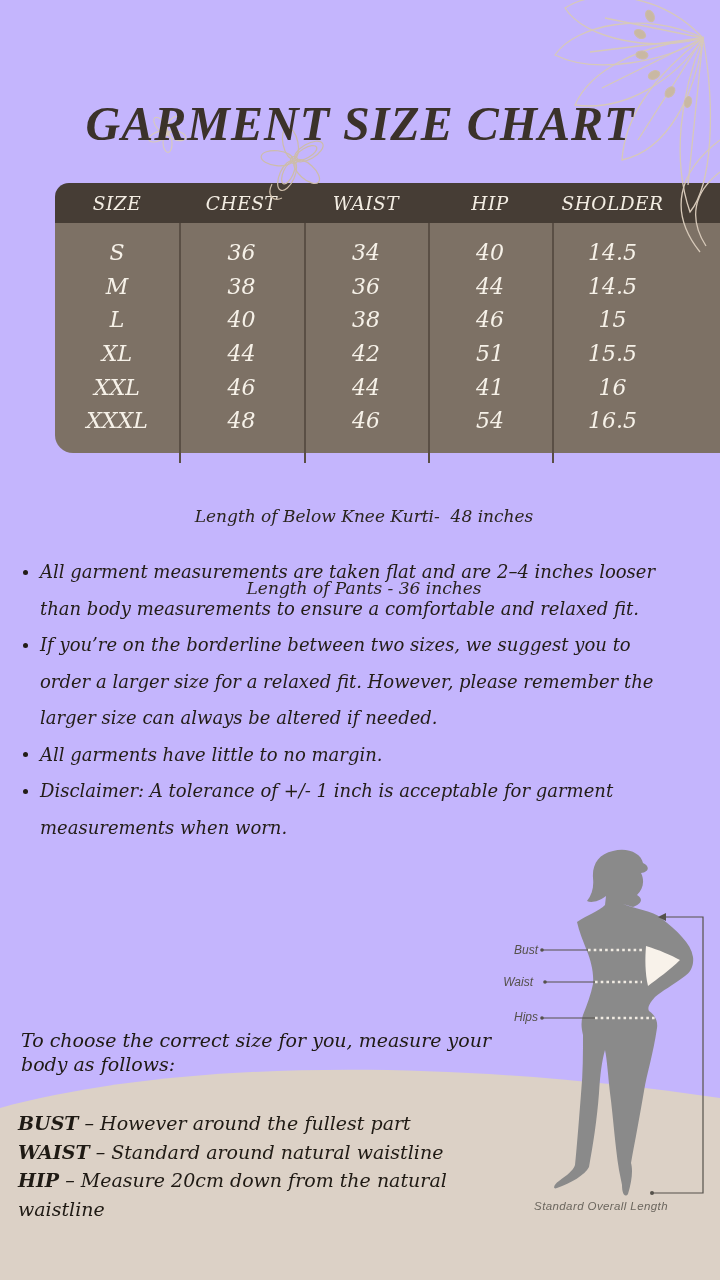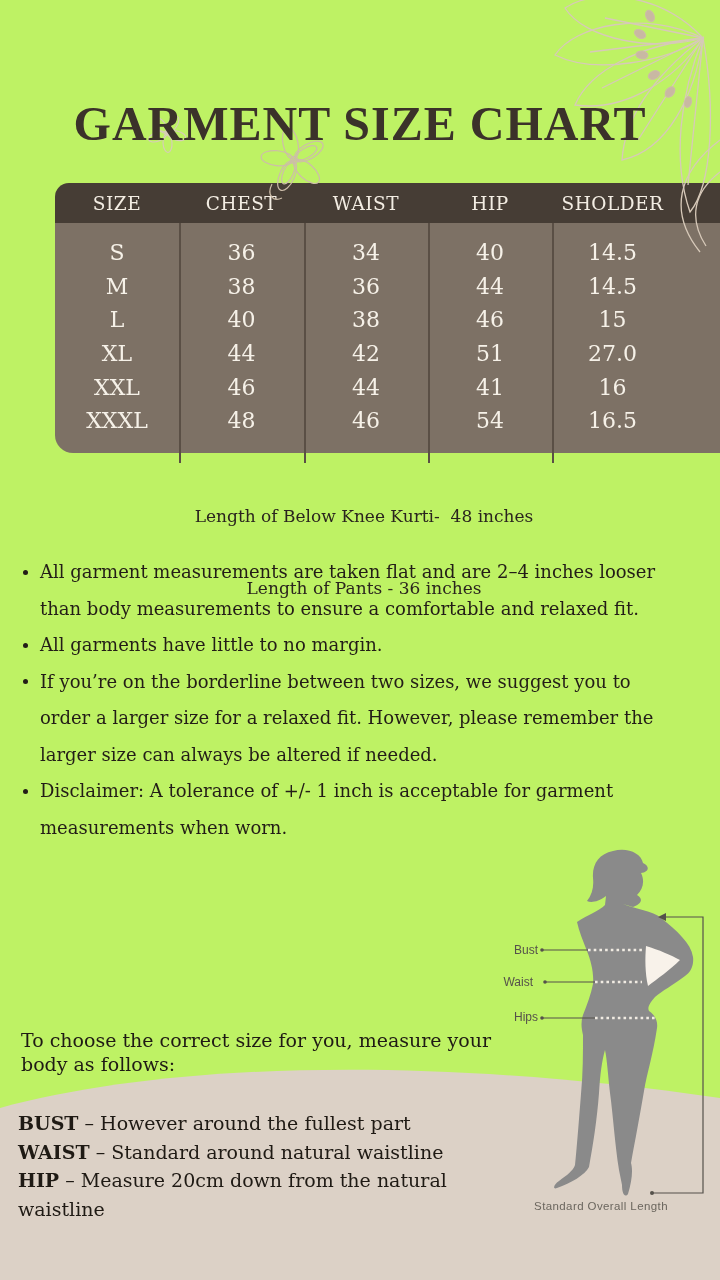--- a/index.html
+++ b/index.html
@@ -1,20 +1,21 @@
 <!DOCTYPE html>
 <html><head>
 <meta charset="utf-8">
 <style>
   html,body{margin:0;padding:0;}
   .canvas{
     position:relative; width:720px; height:1280px; overflow:hidden;
-    background:#bef264;
+    background:#c4b5fd;
     font-family:"DejaVu Serif", serif;
     color:#2a241d;
+    font-style:italic;
   }
   .layer{position:absolute; pointer-events:none;}
 
   
   .title{
     position:absolute; left:0; top:64px; width:720px;
     text-align:center; font-family:"Liberation Serif", serif;
     font-weight:700; font-size:48px; letter-spacing:1px;
     color:#3b322a; z-index:5;
   }
@@ -157,21 +158,21 @@
       <span class="cell">14.5</span>
       <span class="cell">L</span>
       <span class="cell">40</span>
       <span class="cell">38</span>
       <span class="cell">46</span>
       <span class="cell">15</span>
       <span class="cell">XL</span>
       <span class="cell">44</span>
       <span class="cell">42</span>
       <span class="cell">51</span>
-      <span class="cell">27.0</span>
+      <span class="cell">15.5</span>
       <span class="cell">XXL</span>
       <span class="cell">46</span>
       <span class="cell">44</span>
       <span class="cell">41</span>
       <span class="cell">16</span>
       <span class="cell">XXXL</span>
       <span class="cell">48</span>
       <span class="cell">46</span>
       <span class="cell">54</span>
       <span class="cell">16.5</span>
@@ -182,22 +183,22 @@
     <div class="col-line" style="left:497px;"></div>
   </div>
 
   <div class="length-notes">
     <div>Length of Below Knee Kurti-  48 inches</div>
     <div>Length of Pants - 36 inches</div>
   </div>
 
   <ul class="notes">
     <li>All garment measurements are taken flat and are 2–4 inches looser than body measurements to ensure a comfortable and relaxed fit.</li>
+    <li>If you’re on the borderline between two sizes, we suggest you to order a larger size for a relaxed fit. However, please remember the larger size can always be altered if needed.</li>
     <li>All garments have little to no margin.</li>
-    <li>If you’re on the borderline between two sizes, we suggest you to order a larger size for a relaxed fit. However, please remember the larger size can always be altered if needed.</li>
     <li>Disclaimer: A tolerance of +/- 1 inch is acceptable for garment measurements when worn.</li>
   </ul>
 
   <div class="guide">
     <p class="intro">To choose the correct size for you, measure your body as follows:</p>
     <div class="items">
       <div>
         <span class="glabel">BUST</span>
         <span>– However around the fullest part</span>
       </div>

